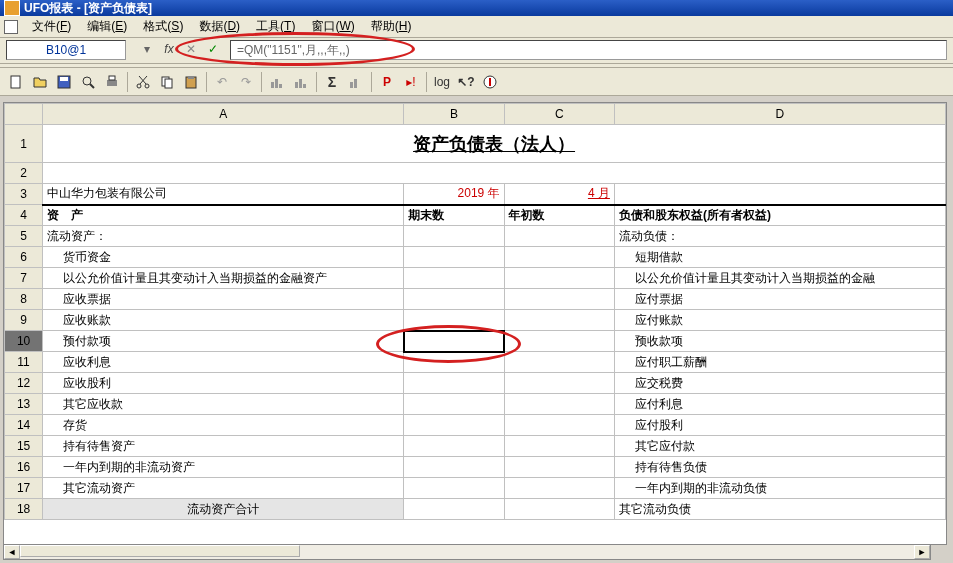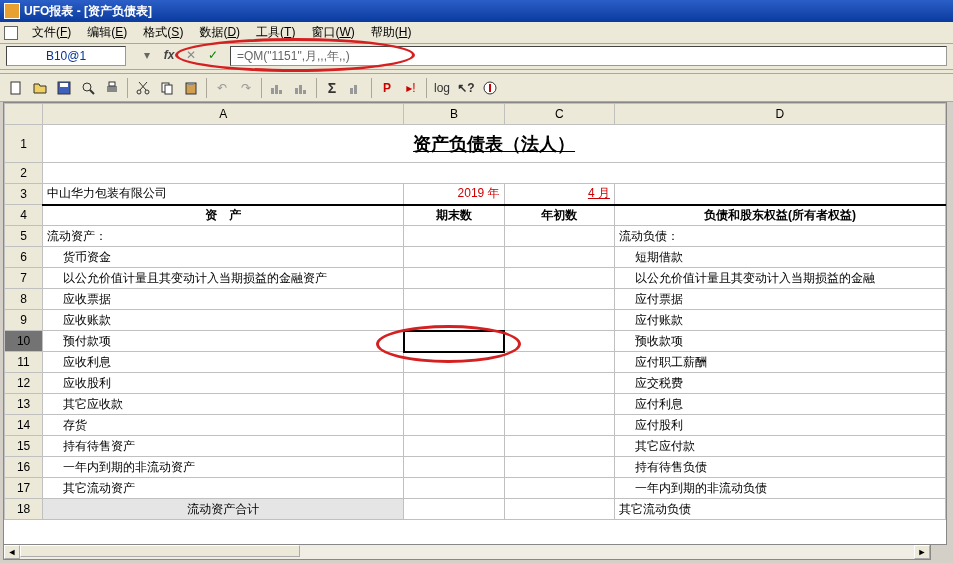--- a/index.html
+++ b/index.html
@@ -1,31 +1,31 @@
 <!DOCTYPE html>
 <html><head>
 <meta charset="utf-8">
 <style>
 * { margin: 0; padding: 0; box-sizing: border-box; font-family: "Microsoft YaHei", SimSun, Arial, sans-serif; font-size: 12px; }
 body { background: #d4d0c8; width: 953px; height: 563px; overflow: hidden; position: relative; }
 
-.titlebar { background: linear-gradient(to bottom, #2b5fc7, #0a3a9e); color: #fff; height: 22px; display: flex; align-items: center; padding: 0 4px; }
+.titlebar { background: linear-gradient(to bottom, #2b5fc7, #0a3a9e); color: #fff; height: 16px; display: flex; align-items: center; padding: 0 4px; }
 .titlebar-icon { width: 16px; height: 16px; background: #e8a030; margin-right: 4px; border: 1px solid #fff; }
 .titlebar-text { font-weight: bold; }
 
 .menubar { background: #ece9d8; height: 22px; display: flex; align-items: center; border-bottom: 1px solid #aca899; padding-left: 4px; }
 .menubar-icon { width: 14px; height: 14px; border: 1px solid #666; margin-right: 6px; background: #fff; }
 .menu-item { padding: 2px 8px; cursor: pointer; }
 .menu-item u { text-decoration: underline; }
 
 .formula-bar { background: #ece9d8; height: 26px; display: flex; align-items: flex-start; border-bottom: 1px solid #aca899; padding: 2px 6px; position: relative; }
 .cell-ref { width: 120px; height: 20px; background: #fff; border: 1px inset #999; text-align: center; line-height: 18px; color: #003399; margin-right: 10px; }
 .formula-tools { display: flex; align-items: center; margin-right: 6px; }
 .formula-btn { width: 18px; height: 18px; margin: 0 2px; display: flex; align-items: center; justify-content: center; color: #666; cursor: pointer; }
-.fx-btn { font-style: italic; font-weight: bold; color: #444; }
+.fx-btn { font-style: italic; font-weight: normal; color: #444; }
 .x-btn { color: #888; }
 .check-btn { color: #008800; }
 .formula-input { flex: 1; height: 20px; background: #fff; border: 1px inset #999; padding: 0 6px; line-height: 18px; color: #666; }
 .formula-ellipse { position: absolute; left: 175px; top: -6px; width: 240px; height: 34px; border: 3px solid #d42020; border-radius: 50%; pointer-events: none; }
 
 .divider-bar { background: #ece9d8; height: 4px; border-bottom: 1px solid #aca899; }
 
 .toolbar { background: #ece9d8; height: 28px; display: flex; align-items: center; border-bottom: 1px solid #aca899; padding: 0 4px; }
 .tool-btn { width: 22px; height: 22px; margin: 0 1px; display: flex; align-items: center; justify-content: center; cursor: pointer; border: 1px solid transparent; color: #333; }
 .tool-sep { width: 1px; height: 20px; background: #aca899; margin: 0 3px; }
@@ -40,21 +40,21 @@
 .row-hdr { color: #000; }
 .row-hdr.selected { background: #737373; }
 
 .col-rn { width: 38px; }
 .col-a { width: 360px; }
 .col-b { width: 100px; }
 .col-c { width: 110px; }
 .col-d { width: 330px; }
 
 .title-cell { text-align: center; font-size: 18px; font-weight: bold; text-decoration: underline; }
-.header-cell { text-align: center; font-weight: bold; }
+.header-cell { font-weight: bold; }
 .red-text { color: #cc0000; }
 .cyan-row { background: #e5e5e5; }
 .indent { padding-left: 20px !important; }
 .grid-top { border-top: 2px solid #000 !important; }
 
 .selected-cell { border: 2px solid #000 !important; background: #fff; }
 .cell-ellipse { position: absolute; border: 3px solid #d42020; border-radius: 50%; pointer-events: none; }
 
 .hscroll { position: absolute; bottom: 3px; left: 3px; right: 22px; height: 16px; background: #ece9d8; border: 1px solid #888; display: flex; }
 .scroll-btn { width: 16px; height: 14px; background: #ece9d8; border: 1px outset #fff; display: flex; align-items: center; justify-content: center; font-size: 9px; cursor: pointer; }

